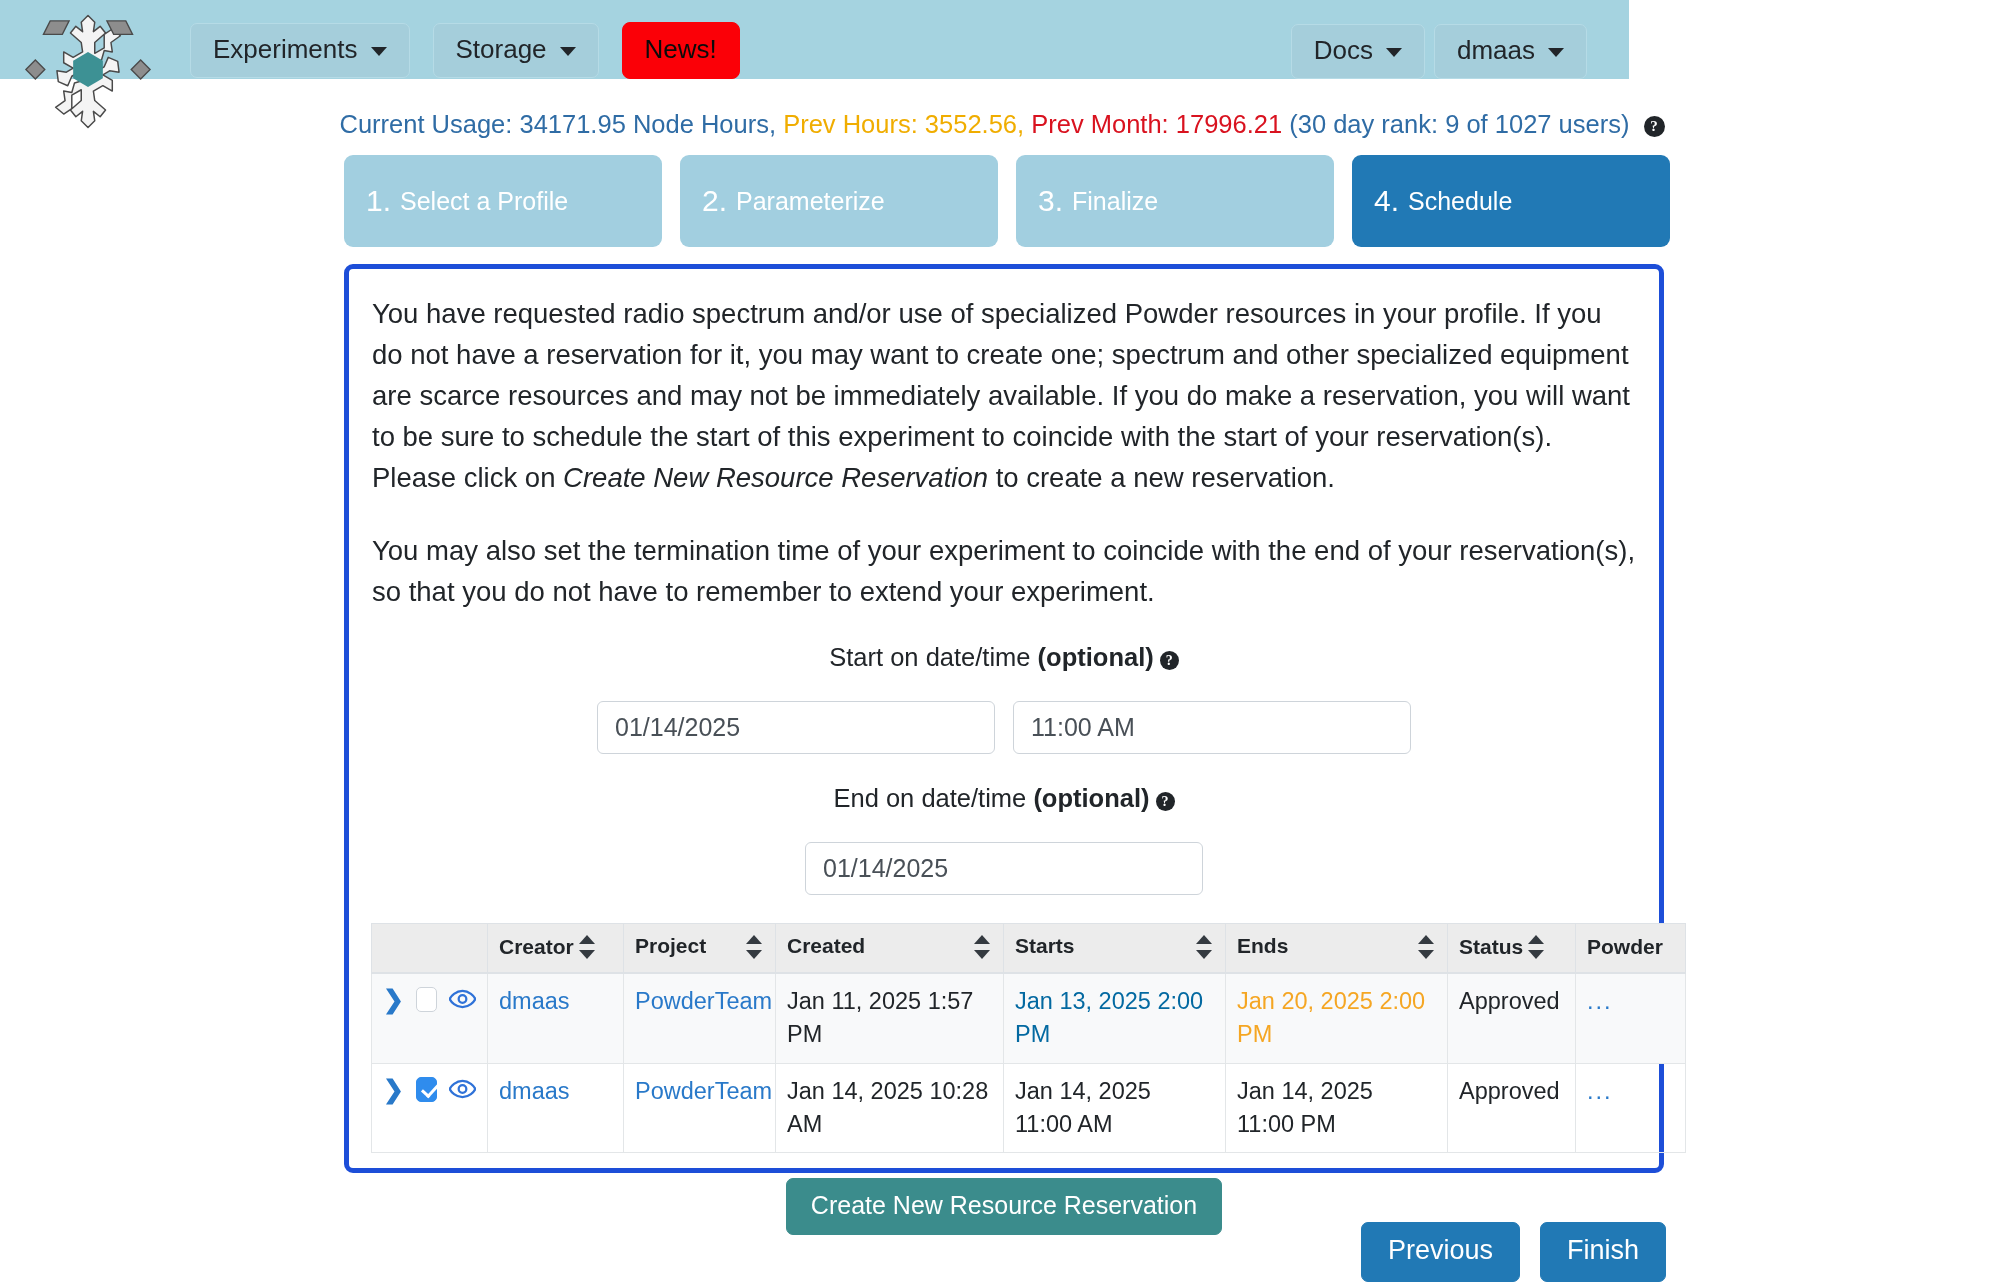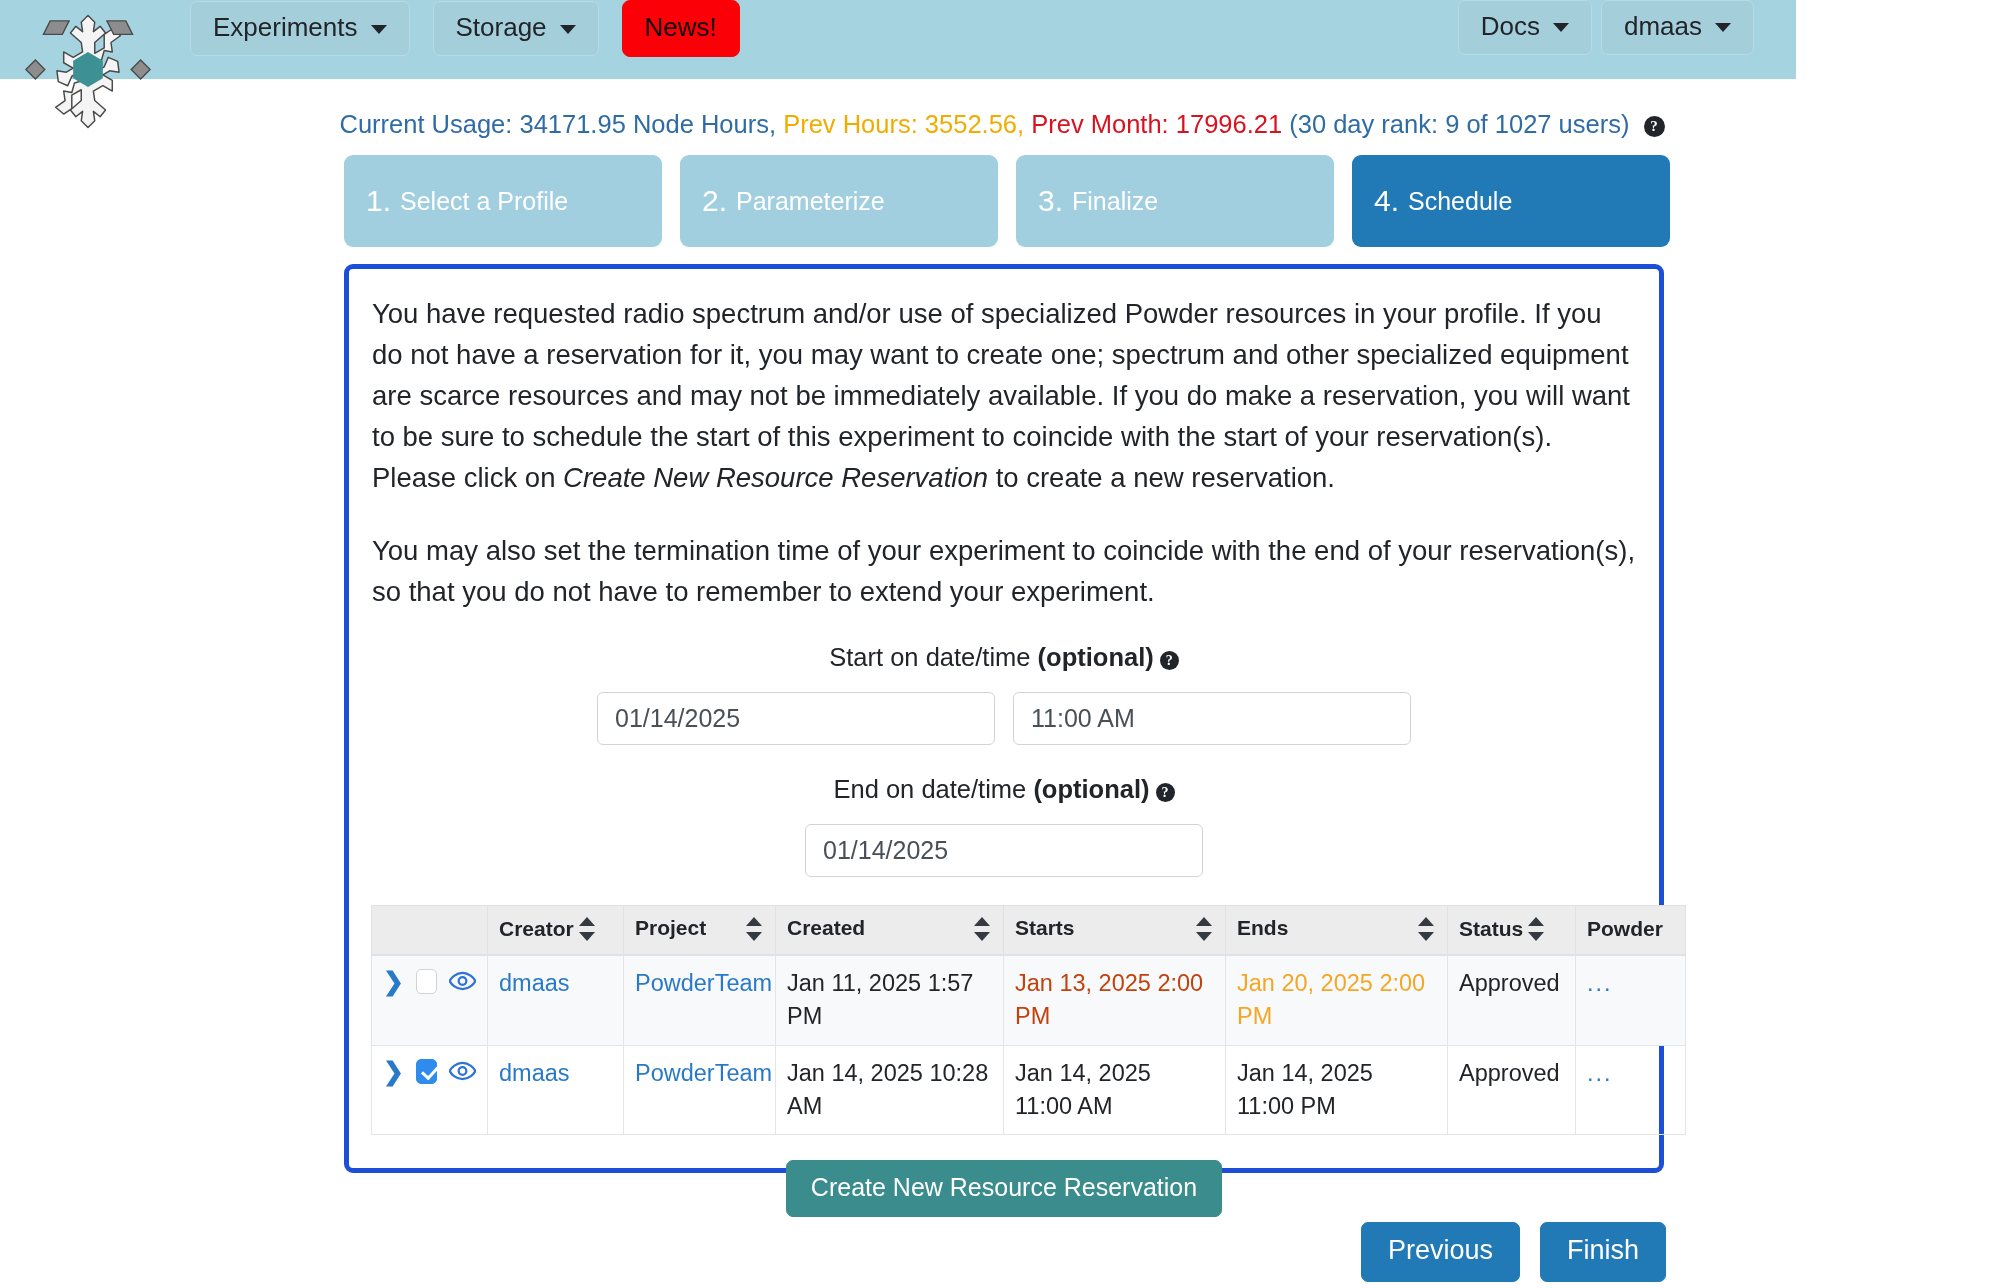--- a/index.html
+++ b/index.html
@@ -8,23 +8,23 @@
     width: 2004px; height: 1288px;
     background: #ffffff;
     font-family: "Liberation Sans", sans-serif;
     -webkit-font-smoothing: antialiased;
   }
   .page { position: relative; width: 2004px; height: 1288px; overflow: hidden; }
 
   
   .navbar {
     position: absolute; top: 0; left: 0;
-    width: 1796px; height: 79px;
+    width: 1629px; height: 79px;
     background: #a5d3e0;
-    display: flex; align-items: flex-start;
+    display: flex; align-items: flex-end;
   }
   .nav-left { display: flex; align-items: center; gap: 23px; padding-left: 190px; }
   .nav-right { margin-left: auto; display: flex; align-items: center; gap: 9px; padding-right: 42px; }
   .nav-btn {
     background: #a5cedb;
     border: 1px solid #b6dbe6;
     border-radius: 7px;
     color: #212529;
     font-size: 26px;
     padding: 11px 22px 13px 22px;
@@ -134,21 +134,21 @@
     font-size: 14px;
     line-height: 19px;
     text-align: center;
     font-weight: bold;
     vertical-align: 1px;
     margin-left: 6px;
     font-family: "Liberation Serif", serif;
   }
   .field-row {
     display: flex; justify-content: center; gap: 18px;
-    margin-top: 20px;
+    margin-top: 29px;
     align-items: center;
   }
   .txtinput {
     width: 398px; height: 53px;
     border: 1px solid #ced4da;
     border-radius: 6px;
     font-size: 25px;
     color: #495057;
     padding: 0 17px;
     font-family: "Liberation Sans", sans-serif;
@@ -199,21 +199,21 @@
   }
   .sort-ico:before, .sort-ico:after {
     content: ""; position: absolute; left: 0;
     width: 0; height: 0;
     border-left: 8px solid transparent;
     border-right: 8px solid transparent;
   }
   .sort-ico:before { top: 1px; border-bottom: 9px solid #343a40; }
   .sort-ico:after { bottom: 1px; border-top: 9px solid #343a40; }
   .sort-ico.far { float: right; margin-right: 2px; }
-  .c-green { color: #c2410c; }
+  .c-green { color: #0369a1; }
   .c-amber { color: #f5a623; }
   a.lnk { color: #2979c9; text-decoration: none; cursor: pointer; }
   .dots { color: #2979c9; letter-spacing: 2px; }
 
   .ctl-cell { display: flex; align-items: center; gap: 12px; padding-top: 2px; }
   .chev {
     color: #2979c9; font-size: 25px; font-weight: bold;
     line-height: 1; cursor: pointer;
   }
   .cbox {

